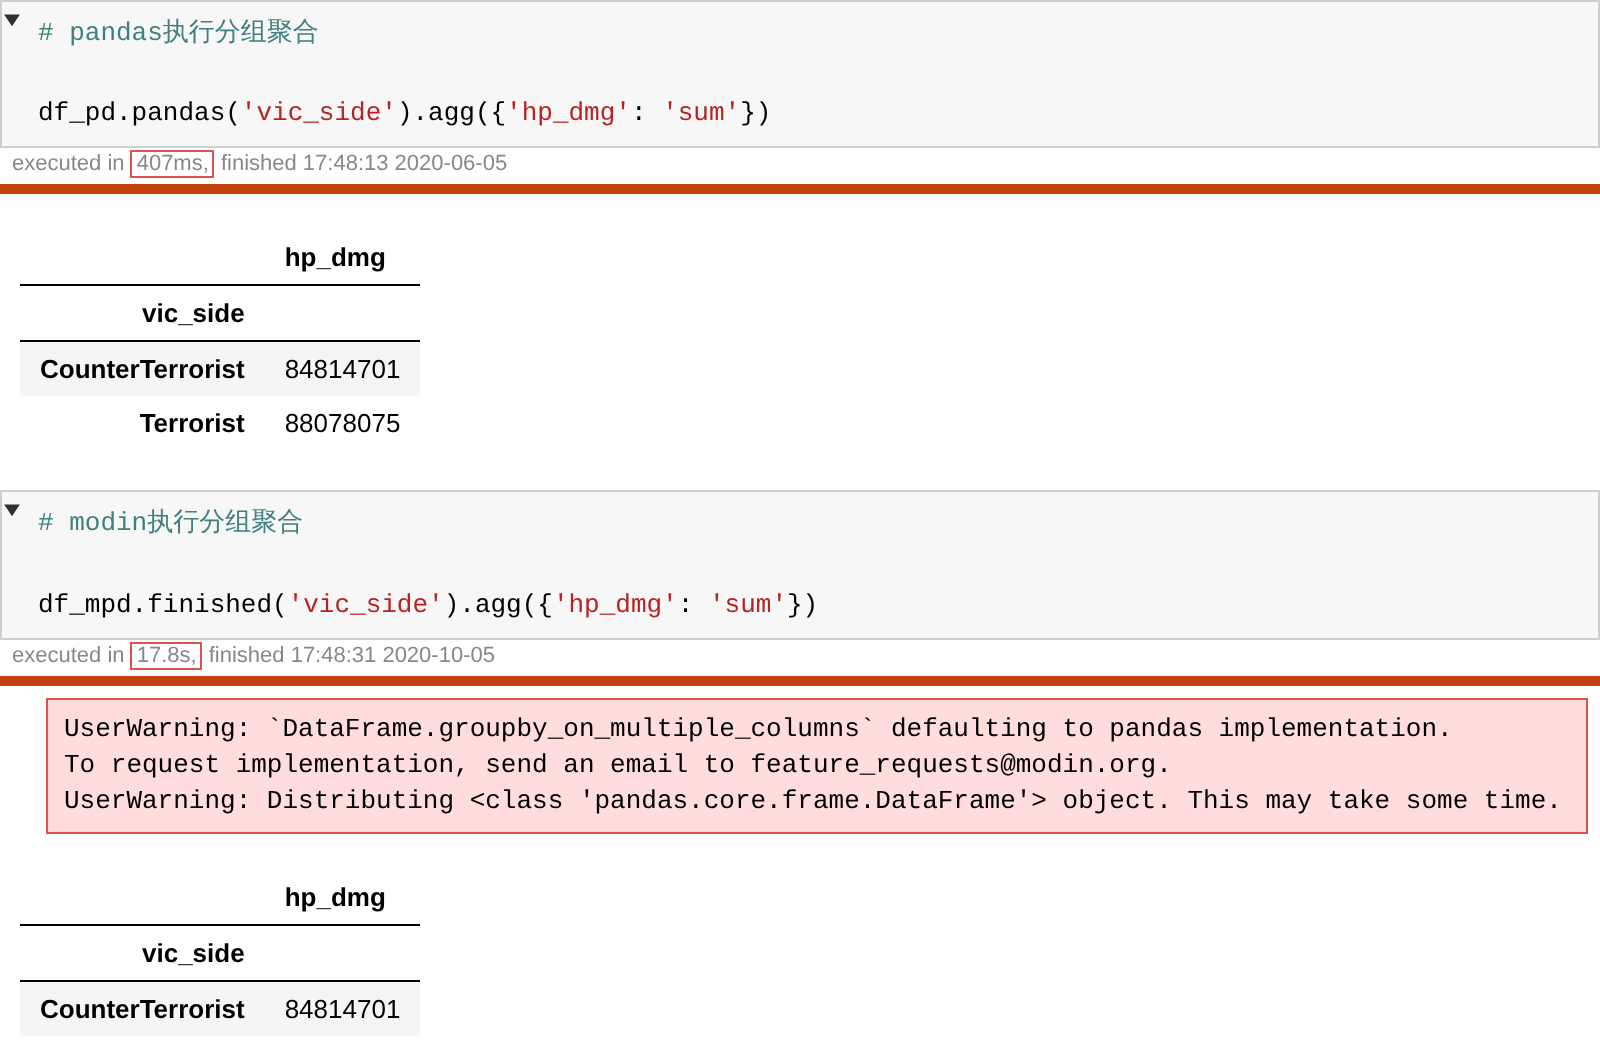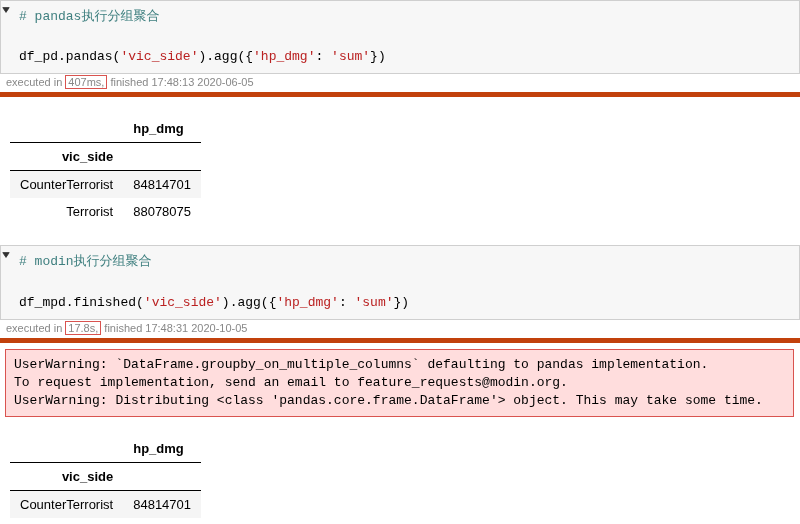--- a/index.html
+++ b/index.html
@@ -66,32 +66,32 @@
   .df-table th, .df-table td {
     padding: 6px 10px;
     text-align: left;
   }
   .df-table thead th {
     border-bottom: 1px solid #000;
     font-weight: bold;
   }
   .df-table tbody th {
     text-align: right;
-    font-weight: normal;
+    font-weight: bold;
   }
   .df-table .index-name th {
     border-bottom: 1px solid #000;
     text-align: right;
     font-weight: bold;
   }
   .df-table tbody tr:nth-child(odd) {
     background: #f5f5f5;
   }
   .warning-box {
-    margin: 6px 6px 2px 5px;
+    margin: 6px 6px 2px 23px;
     border: 1px solid #d9534f;
     background: #fdd;
     padding: 6px 8px;
     font-family: "Courier New", Courier, monospace;
     font-size: 13px;
     line-height: 1.4;
     white-space: pre-wrap;
     color: #000;
   }
   .gap { height: 6px; }

